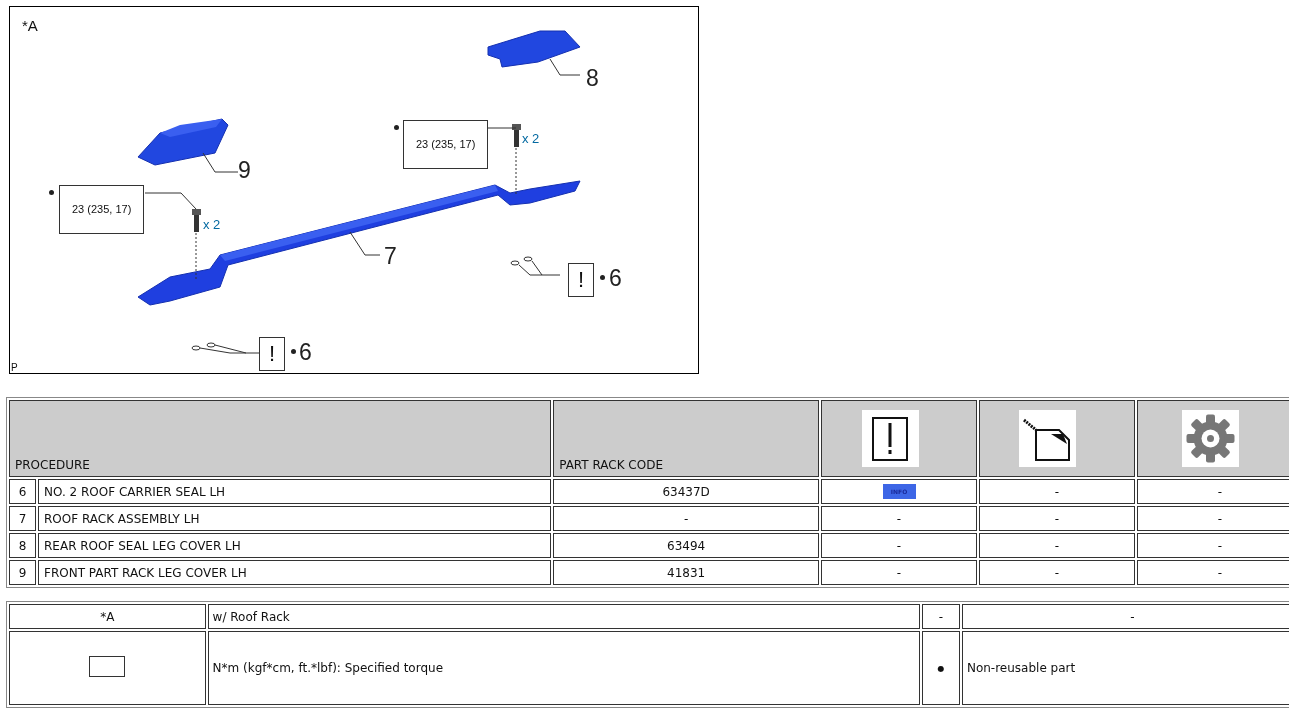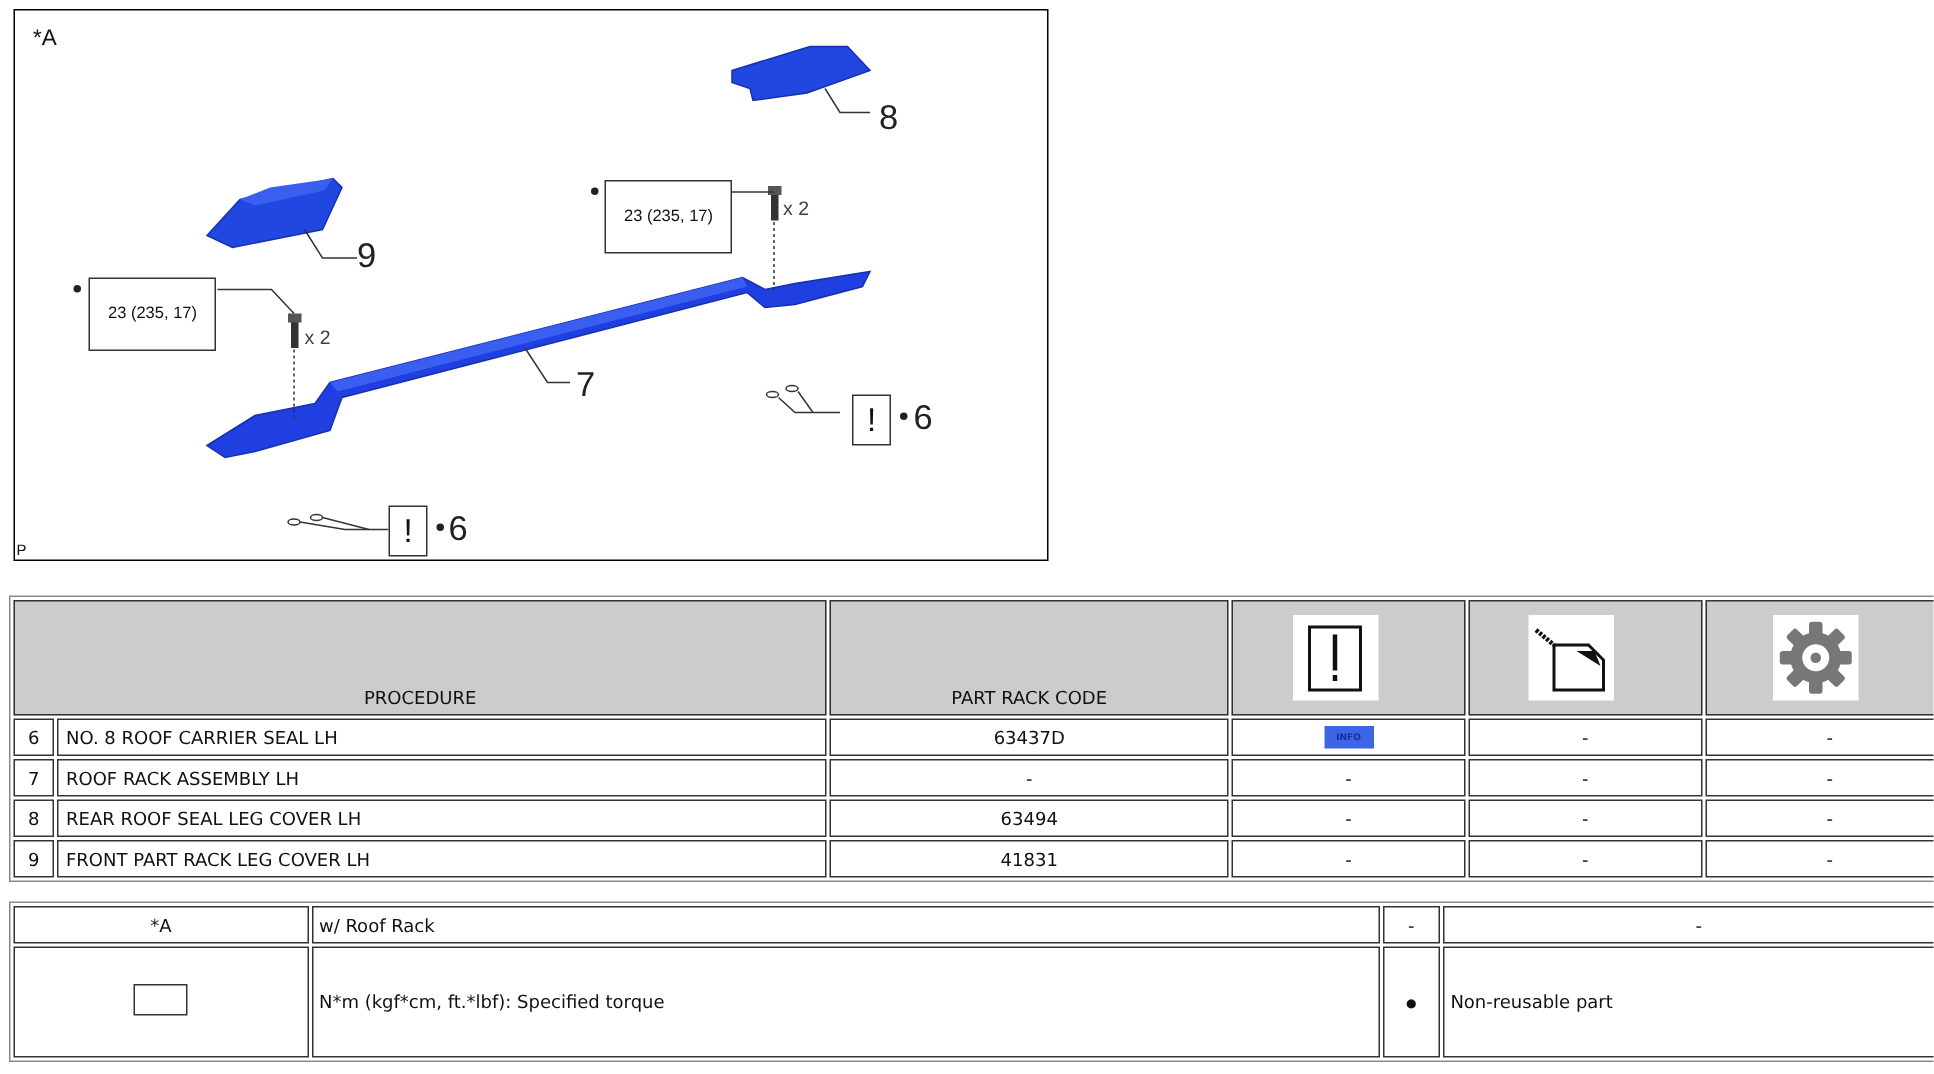--- a/index.html
+++ b/index.html
@@ -8,27 +8,27 @@
   .figure { position: absolute; left: 9px; top: 6px; width: 688px; height: 366px;
             border: 1px solid #000; background: #fff; }
   .fig-abs { position: absolute; }
   .fig-label-a { left: 12px; top: 10px; font-size: 15px; font-family: "Liberation Sans", sans-serif; }
   .fig-code { left: 1px; bottom: 0px; font-size: 10px; font-family: "Liberation Sans", sans-serif; }
   .callout { font-family: "Liberation Sans", sans-serif; font-size: 23px; color: #222; }
   .torque-box { border: 1px solid #333; background: #fff; font-family: "Liberation Sans", sans-serif;
                 font-size: 11px; padding: 16px 12px; height: 15px; line-height: 15px; }
   .warn-box { border: 1px solid #333; width: 24px; height: 32px; text-align: center;
               font-family: "Liberation Sans", sans-serif; font-size: 22px; line-height: 32px; background:#fff; }
-  .qty { font-family: "Liberation Sans", sans-serif; font-size: 13px; color:#404040; }
+  .qty { font-family: "Liberation Sans", sans-serif; font-size: 13px; color:#0369a1; }
   .dot { width: 5px; height: 5px; border-radius: 50%; background: #222; }
 
   table.proc { position: absolute; left: 6px; top: 397px; border-collapse: separate; border-spacing: 2px;
                border: 1px solid #888; width: 1300px; }
   table.proc td { border: 1px solid #333; background: #fff; padding: 0 5px; height: 23px; }
-  table.proc tr.head td { background: #cccccc; height: 71px; vertical-align: bottom; text-align: center; padding-bottom: 4px; }
+  table.proc tr.head td { background: #cccccc; height: 71px; vertical-align: bottom; padding-bottom: 4px; }
   table.proc tr.head td.iconcell { vertical-align: middle; padding: 0; }
   .c { text-align: center; }
   .icon-tile { display: inline-block; width: 57px; height: 57px; background: #fff; position: relative; vertical-align: middle; margin-left: -18px;}
   .info-badge { display: inline-block; width: 33px; height: 15px; background: #3d66e6; color: #1a2a9a;
                 font-size: 6px; font-weight: bold; line-height: 15px; text-align: center; vertical-align: middle; }
 
   table.legend { position: absolute; left: 6px; top: 601px; border-collapse: separate; border-spacing: 2px;
                  border: 1px solid #888; width: 1300px; }
   table.legend td { border: 1px solid #333; background: #fff; padding: 0 4px; height: 23px; }
   table.legend tr.tall td { height: 72px; }
@@ -143,21 +143,21 @@
                 <rect x="-4.5" y="-24" width="9" height="10" rx="2" transform="rotate(315)"></rect>
                 <circle r="9" fill="#fff"></circle>
                 <circle r="3.5" fill="#777"></circle>
               </g>
             </svg>
       </span>
     </td>
   </tr>
   <tr>
     <td class="c">6</td>
-    <td>NO. 8 ROOF CARRIER SEAL LH</td>
+    <td>NO. 2 ROOF CARRIER SEAL LH</td>
     <td class="c">63437D</td>
     <td class="c"><span class="info-badge">INFO</span></td>
     <td class="c">-</td>
     <td class="c">-</td>
   </tr>
   <tr>
     <td class="c">7</td>
     <td>ROOF RACK ASSEMBLY LH</td>
     <td class="c">-</td>
     <td class="c">-</td>

